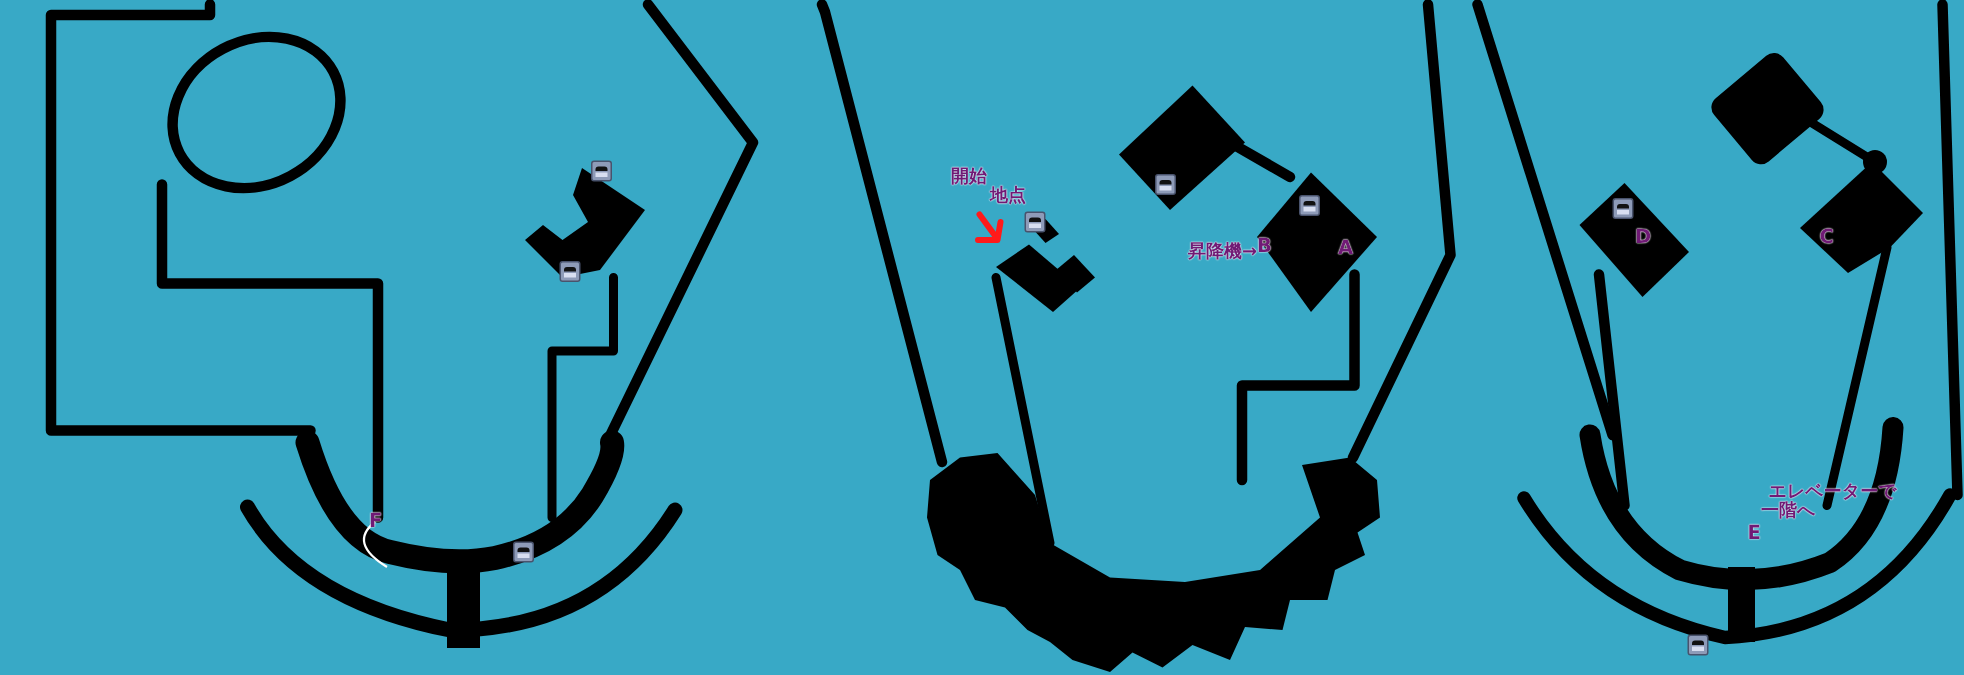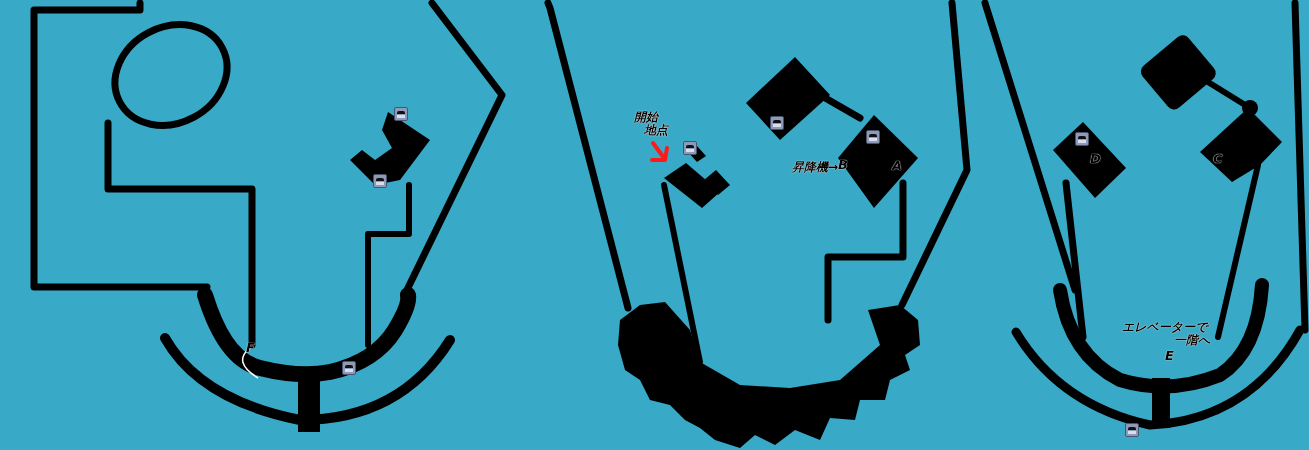--- a/index.html
+++ b/index.html
@@ -2,24 +2,23 @@
 <html><head>
   <meta charset="utf-8">
   <style>
     html, body { margin: 0; padding: 0; }
     body { width: 1309px; height: 450px; overflow: hidden; background: #38a9c6; }
     #stage { position: relative; width: 1309px; height: 450px; background: #38a9c6; }
     svg.map { position: absolute; left: 0; top: 0; }
     .wall { fill: none; stroke: #000; stroke-linecap: round; stroke-linejoin: round; }
     .room { fill: #000; }
     .lbl {
-      position: absolute; color: #000000; font-family: "DejaVu Sans", sans-serif;
+      position: absolute; color: #701a75; font-family: "DejaVu Sans", sans-serif;
       font-weight: bold; font-size: 12px; line-height: 12px; white-space: nowrap;
       text-shadow: 0 0 1px #fff, 0 0 1px #fff;
-      font-style: italic;
     }
     .lbl.letter { font-size: 13px; }
     .chest {
       position: absolute; width: 14px; height: 14px; box-sizing: border-box;
       background: #8e9bb8; border: 1px solid #49536d; border-radius: 2px;
     }
     .chest::before {
       content: ""; position: absolute; left: 2px; top: 3px; width: 8px; height: 3px;
       background: #111; border-radius: 2px 2px 0 0;
     }
@@ -99,27 +98,27 @@
   <div class="chest" style="left:394px;top:107px"></div>
   <div class="chest" style="left:373px;top:174px"></div>
   <div class="chest" style="left:342px;top:361px"></div>
   <div class="chest" style="left:683px;top:141px"></div>
   <div class="chest" style="left:770px;top:116px"></div>
   <div class="chest" style="left:866px;top:130px"></div>
   <div class="chest" style="left:1075px;top:132px"></div>
   <div class="chest" style="left:1125px;top:423px"></div>
 
   <div class="lbl" style="left:634px;top:111px">開始</div>
-  <div class="lbl" style="left:644px;top:124px">地点</div>
+  <div class="lbl" style="left:660px;top:124px">地点</div>
 
   <div class="lbl" style="left:792px;top:161px">昇降機→</div>
   <div class="lbl letter" style="left:838px;top:159px">B</div>
   <div class="lbl letter" style="left:892px;top:160px">A</div>
 
   <div class="lbl letter" style="left:1090px;top:153px">D</div>
   <div class="lbl letter" style="left:1213px;top:153px">C</div>
 
-  <div class="lbl" style="left:1122px;top:321px">エレベーターで</div>
+  <div class="lbl" style="left:1179px;top:321px">エレベーターで</div>
   <div class="lbl" style="left:1174px;top:334px">一階へ</div>
   <div class="lbl letter" style="left:1165px;top:350px">E</div>
 
   <div class="lbl letter" style="left:246px;top:342px">F</div>
 </div>
 
 </body></html>

